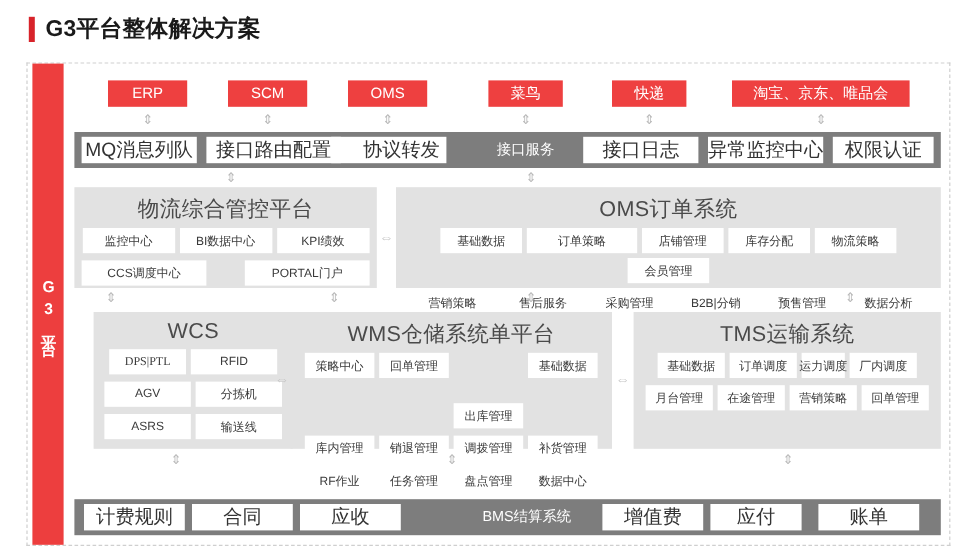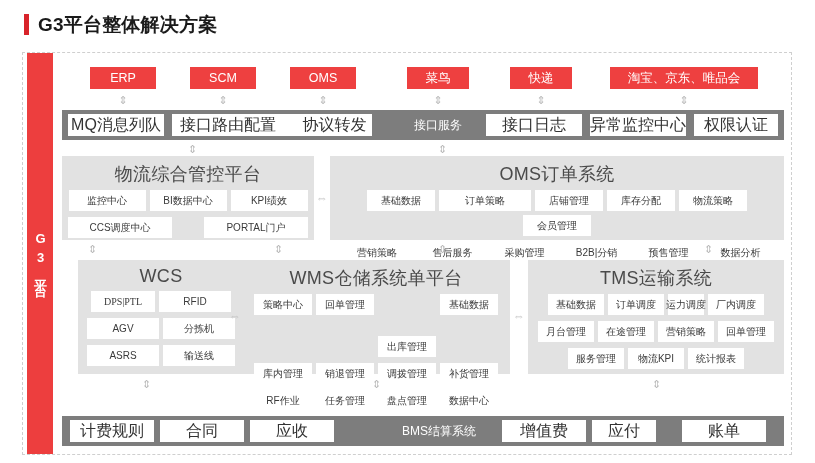--- a/index.html
+++ b/index.html
@@ -311,39 +311,34 @@
           <div class="cell" style="width: 56px;">订单调度</div>
           <div class="cell" style="width: 36px; text-align: center;">运力调度</div>
           <div class="cell" style="width: 56px;">厂内调度</div>
         </div>
         <div class="cellgrid">
           <div class="cell" style="width: 56px;">月台管理</div>
           <div class="cell" style="width: 56px;">在途管理</div>
           <div class="cell" style="width: 56px;">营销策略</div>
           <div class="cell" style="width: 56px;">回单管理</div>
         </div>
-        <div class="cellgrid">
-          <div class="cell" style="width: 56px;">服务管理</div>
-          <div class="cell" style="width: 56px;">物流KPI</div>
-          <div class="cell" style="width: 56px;">统计报表</div>
-        </div>
       </div>
       <div class="h-arrow" style="left: 166px; top: 252px;">⇔</div>
       <div class="h-arrow" style="left: 450px; top: 252px;">⇔</div>
     </div>
 
   <div id="bms-arrows">
       <div class="v-arrow" style="left: 80px; top: 320px;">⇕</div>
       <div class="v-arrow" style="left: 310px; top: 320px;">⇕</div>
       <div class="v-arrow" style="left: 590px; top: 320px;">⇕</div>
     </div>
 
   <div class="bmsbar" id="bmsbar" style="left:0;top:358px;width:722px;height:30px;">
     <div class="graybar-label" style="left:340px;">BMS结算系统</div>
   <div class="gb-cell" style="left: 8px; width: 84px;">计费规则</div>
       <div class="gb-cell" style="left: 98px; width: 84px;">合同</div>
       <div class="gb-cell" style="left: 188px; width: 84px;">应收</div>
       <div class="gb-cell" style="left: 440px; width: 84px;">增值费</div>
-      <div class="gb-cell" style="left: 530px; width: 64px;">应付</div>
+      <div class="gb-cell" style="left: 530px; width: 76px;">应付</div>
       <div class="gb-cell" style="left: 620px; width: 84px;">账单</div>
     </div>
 
 </div>
 
 </body></html>

